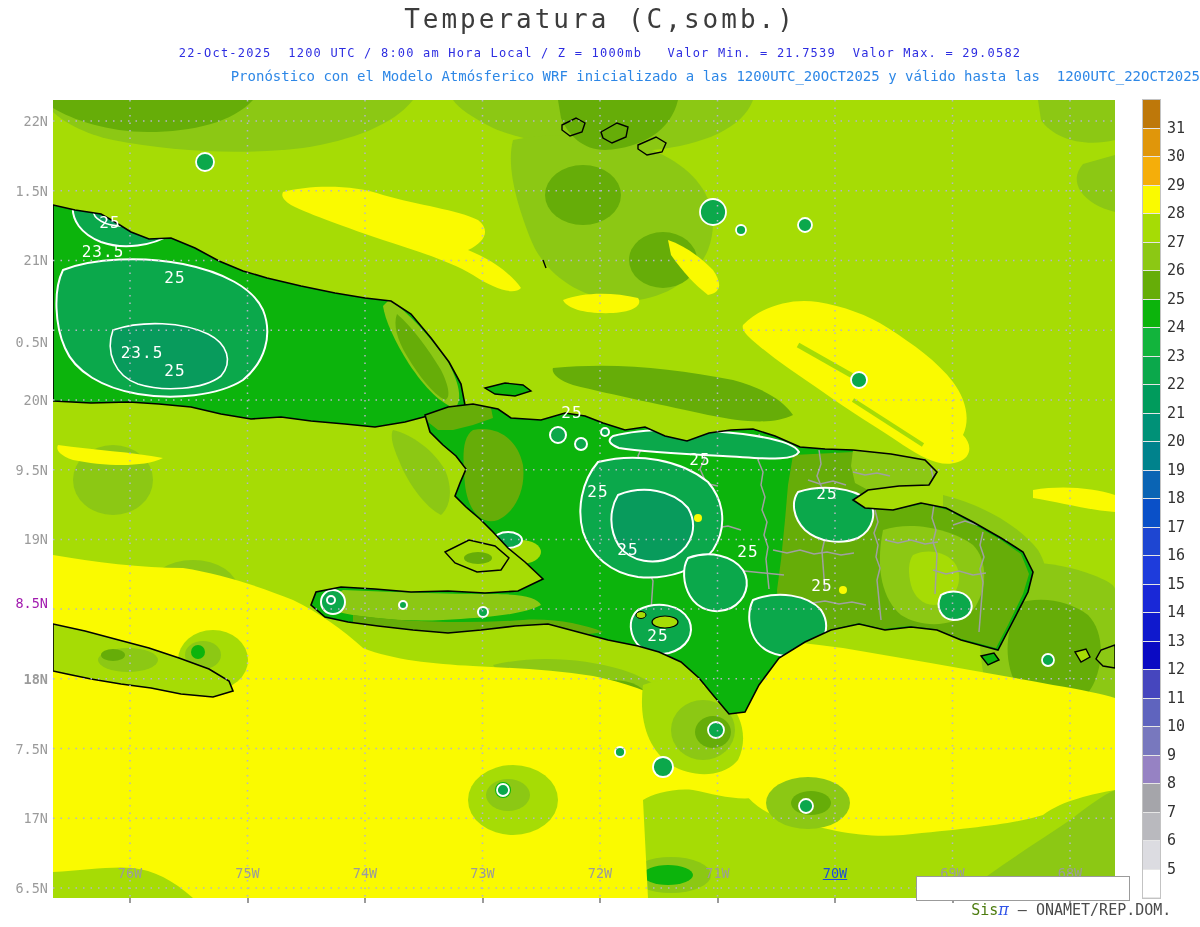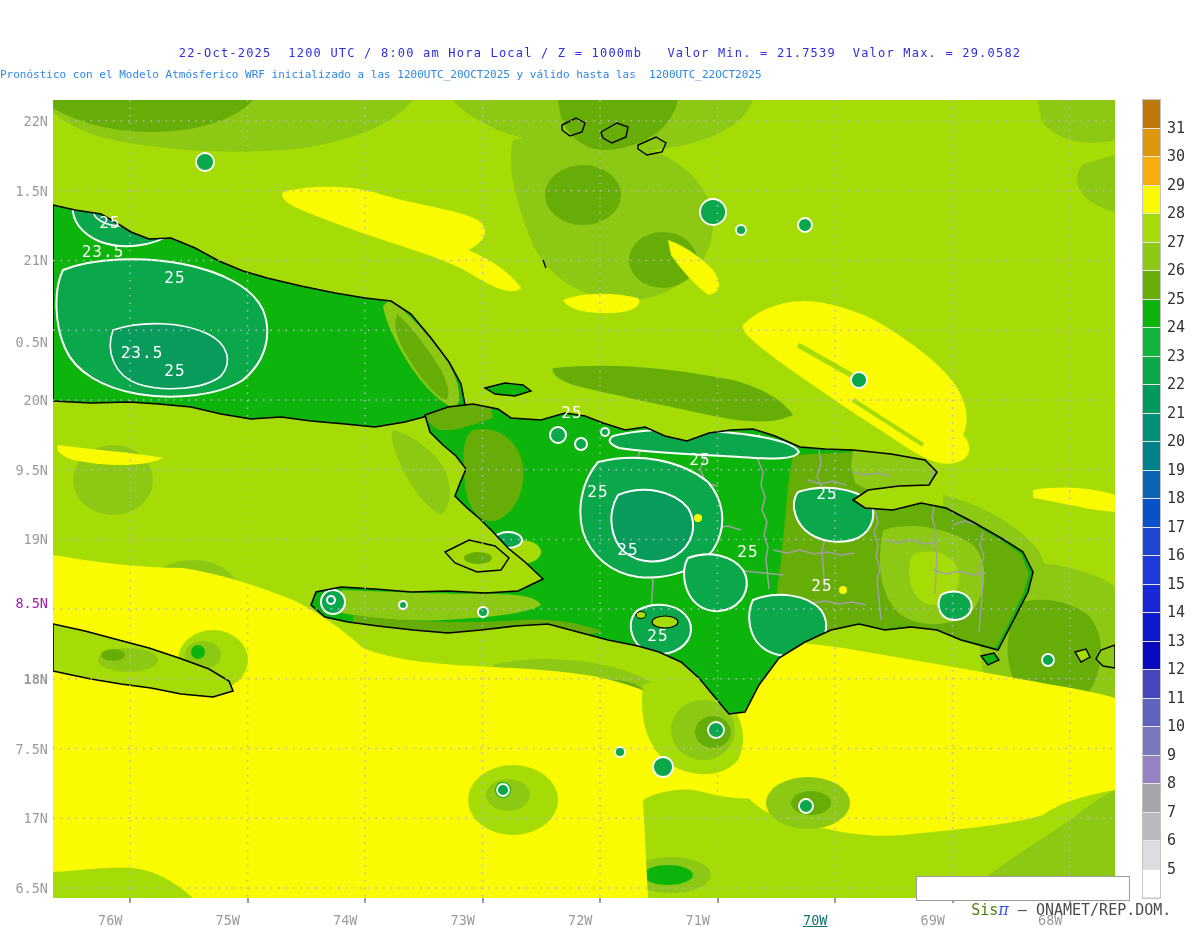--- a/index.html
+++ b/index.html
@@ -4,30 +4,30 @@
 <style>
   html,body{margin:0;padding:0;background:#ffffff;}
   body{width:1200px;height:927px;position:relative;overflow:hidden;
        font-family:"DejaVu Sans Mono","Liberation Mono",monospace;}
   .stage{position:absolute;inset:0;}
   
   .title{position:absolute;top:4px;left:0;width:1200px;text-align:center;
          font-size:26px;letter-spacing:3px;white-space:pre;}
   .sub1{position:absolute;top:46px;left:0;width:1200px;text-align:center;
         font-size:12px;letter-spacing:1.2px;white-space:pre;}
-  .sub2{position:absolute;top:68px;left:0;width:1200px;text-align:left;
-        font-size:11px;letter-spacing:0px;white-space:pre;}
+  .sub2{position:absolute;top:68px;left:0;width:1200px;text-align:right;
+        font-size:14px;letter-spacing:0px;white-space:pre;}
   
   #map-area{position:absolute;left:53px;top:100px;width:1062px;height:798px;}
   #map-svg{position:absolute;left:0;top:0;}
   
   .lat-label{position:absolute;width:46px;left:2px;height:16px;line-height:16px;
              text-align:right;font-size:13.5px;}
   .lon-label{position:absolute;top:865px;width:64px;height:16px;line-height:16px;
-             text-align:left;font-size:13.5px;margin-top:47px;}
+             text-align:center;font-size:13.5px;}
   .lon-tick{position:absolute;top:898px;width:2px;height:5px;}
   
   #colorbar{position:absolute;left:1143px;top:100px;width:17px;height:798px;
             outline:1px solid #c3c3c3;}
   .cb-seg{width:17px;box-sizing:border-box;border-bottom:1px solid #e6e6e6;}
   .cb-tick{position:absolute;left:1167px;width:40px;height:17px;line-height:17px;
            font-size:15px;text-align:left;}
   
   .ct-label{position:absolute;transform:translate(-50%,-50%);color:#ffffff;
             font-size:16px;letter-spacing:1px;white-space:pre;}
@@ -36,20 +36,21 @@
              background:#ffffff;border:1px solid #9b9b9b;text-align:center;
              font-size:15px;line-height:22px;white-space:pre;z-index:6;}
   #watermark .pi{font-family:"DejaVu Serif","Liberation Serif",serif;font-style:italic;
                  font-size:16px;}
 </style>
 </head>
 <body>
 
 <div class="stage">
 
+  <div class="title" style="color: rgb(60, 60, 60);">Temperatura (C,somb.)</div>
   <div class="sub1" style="color: rgb(45, 45, 225);">22-Oct-2025  1200 UTC / 8:00 am Hora Local / Z = 1000mb   Valor Min. = 21.7539  Valor Max. = 29.0582</div>
   <div class="sub2" style="color: rgb(45, 135, 230);">Pronóstico con el Modelo Atmósferico WRF inicializado a las 1200UTC_20OCT2025 y válido hasta las  1200UTC_22OCT2025</div>
 
   <div id="map-area">
     <svg id="map-svg" width="1062" height="798" viewBox="0 0 1062 798">
       <defs>
         <path id="hisp-path" d="M372,315 L395,307 420,304 445,309 458,318 488,320 512,313 532,316 550,323 572,330 592,327 612,336 634,341 656,333 678,330 700,329 722,336 747,347 772,349 800,350 838,354 872,360 884,372 876,385 846,386 815,390 800,400 812,408 840,410 868,403 893,408 920,422 948,438 970,452 980,472 975,492 958,525 945,550 930,546 908,540 884,530 858,527 832,530 806,524 778,530 752,542 726,558 706,585 692,612 676,614 660,595 646,578 628,562 606,552 585,546 555,540 525,532 495,524 462,526 428,530 395,533 360,530 325,526 295,522 272,517 258,505 263,492 288,487 322,489 358,492 395,491 432,493 465,491 490,479 472,462 455,448 440,432 427,419 413,407 402,396 407,383 413,369 403,356 390,345 377,332 Z"></path>
         <path id="cuba-path" d="M0,105 L22,110 48,114 62,122 78,132 96,139 118,138 142,148 166,161 190,171 214,178 248,186 282,193 312,198 338,201 358,214 378,238 396,262 408,284 412,305 402,310 382,314 352,322 322,327 292,324 258,321 228,317 198,319 168,314 138,307 106,304 76,302 38,303 0,301 Z"></path>
         <path id="jam-path" d="M0,524 L32,531 62,539 96,548 126,558 156,569 176,581 180,591 160,597 128,594 98,588 68,584 38,579 14,574 0,571 Z"></path>
         <clipPath id="hisp-clip">
@@ -302,21 +303,21 @@
       <div class="lon-label" style="left: 215.5px; color: rgb(155, 155, 155);">75W</div>
       <div class="lon-tick" style="left: 246.5px; background: rgb(155, 155, 155);"></div>
       <div class="lon-label" style="left: 333px; color: rgb(155, 155, 155);">74W</div>
       <div class="lon-tick" style="left: 364px; background: rgb(155, 155, 155);"></div>
       <div class="lon-label" style="left: 450.5px; color: rgb(155, 155, 155);">73W</div>
       <div class="lon-tick" style="left: 481.5px; background: rgb(155, 155, 155);"></div>
       <div class="lon-label" style="left: 568px; color: rgb(155, 155, 155);">72W</div>
       <div class="lon-tick" style="left: 599px; background: rgb(155, 155, 155);"></div>
       <div class="lon-label" style="left: 685.5px; color: rgb(155, 155, 155);">71W</div>
       <div class="lon-tick" style="left: 716.5px; background: rgb(155, 155, 155);"></div>
-      <div class="lon-label" style="left: 803px; color: #0f766e; text-decoration: underline;">70W</div>
+      <div class="lon-label" style="left: 803px; color: #1d4ed8; text-decoration: underline;">70W</div>
       <div class="lon-tick" style="left: 834px; background: rgb(155, 155, 155);"></div>
       <div class="lon-label" style="left: 920.5px; color: rgb(155, 155, 155);">69W</div>
       <div class="lon-tick" style="left: 951.5px; background: rgb(155, 155, 155);"></div>
       <div class="lon-label" style="left: 1038px; color: rgb(155, 155, 155);">68W</div>
       <div class="lon-tick" style="left: 1069px; background: rgb(155, 155, 155);"></div>
     </div>
   <div id="colorbar">
       <div class="cb-seg" style="height: 28.5px; background: rgb(190, 120, 10);"></div>
       <div class="cb-seg" style="height: 28.5px; background: rgb(224, 150, 10);"></div>
       <div class="cb-seg" style="height: 28.5px; background: rgb(245, 174, 10);"></div>

